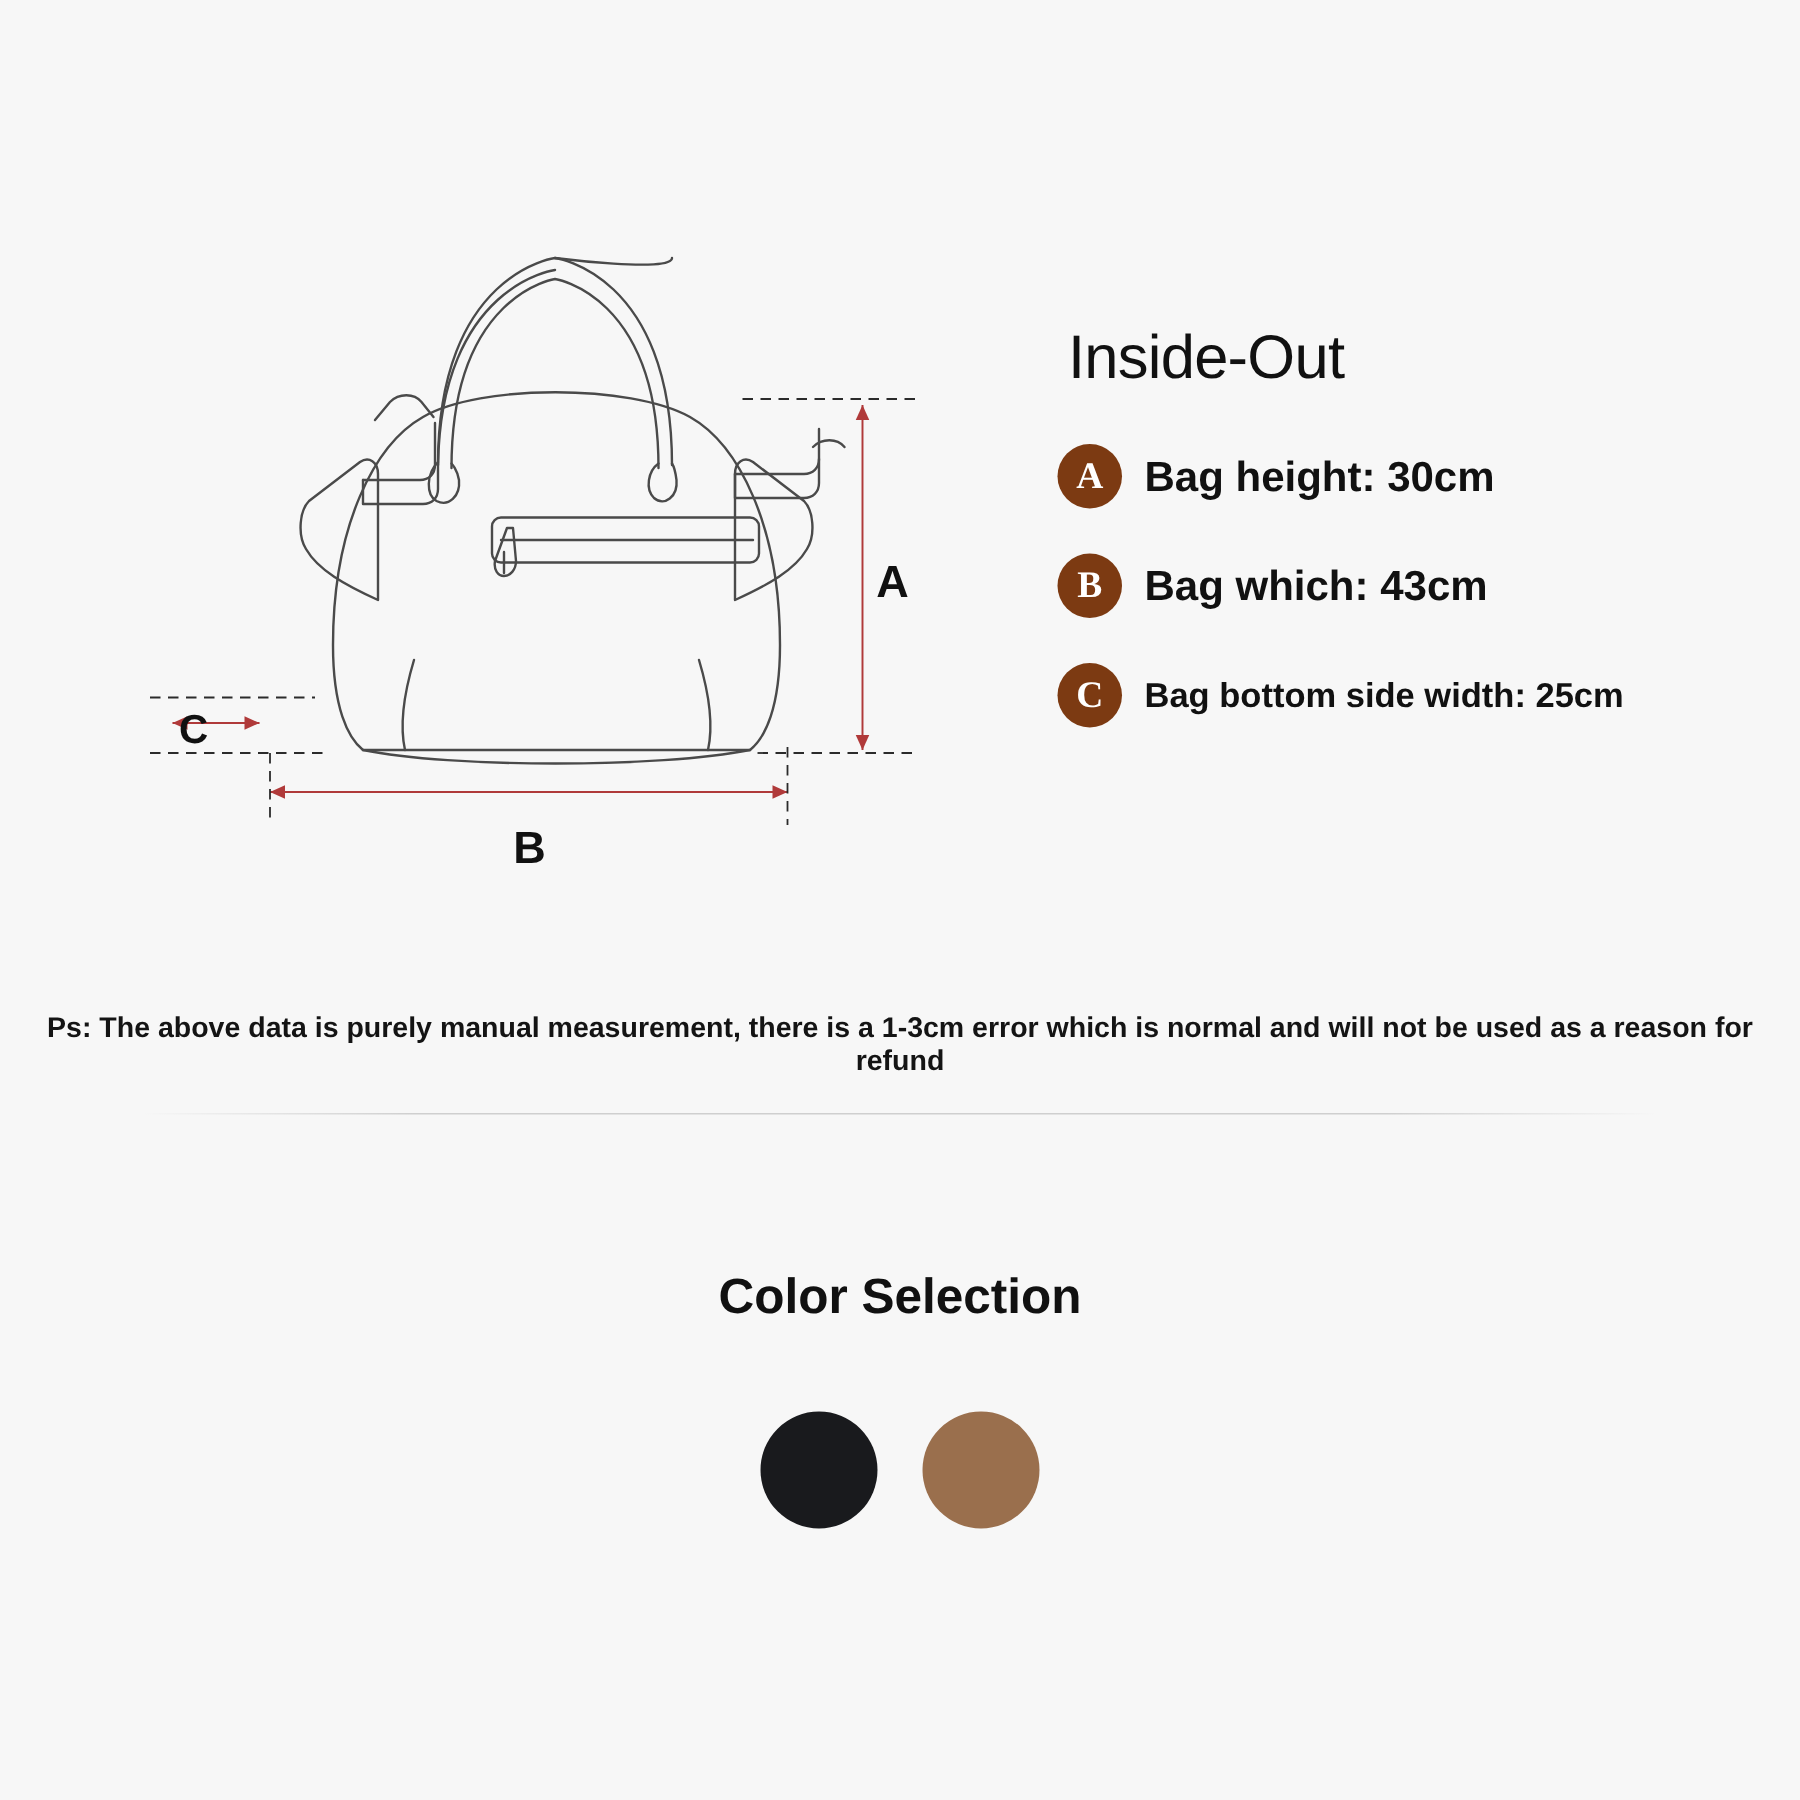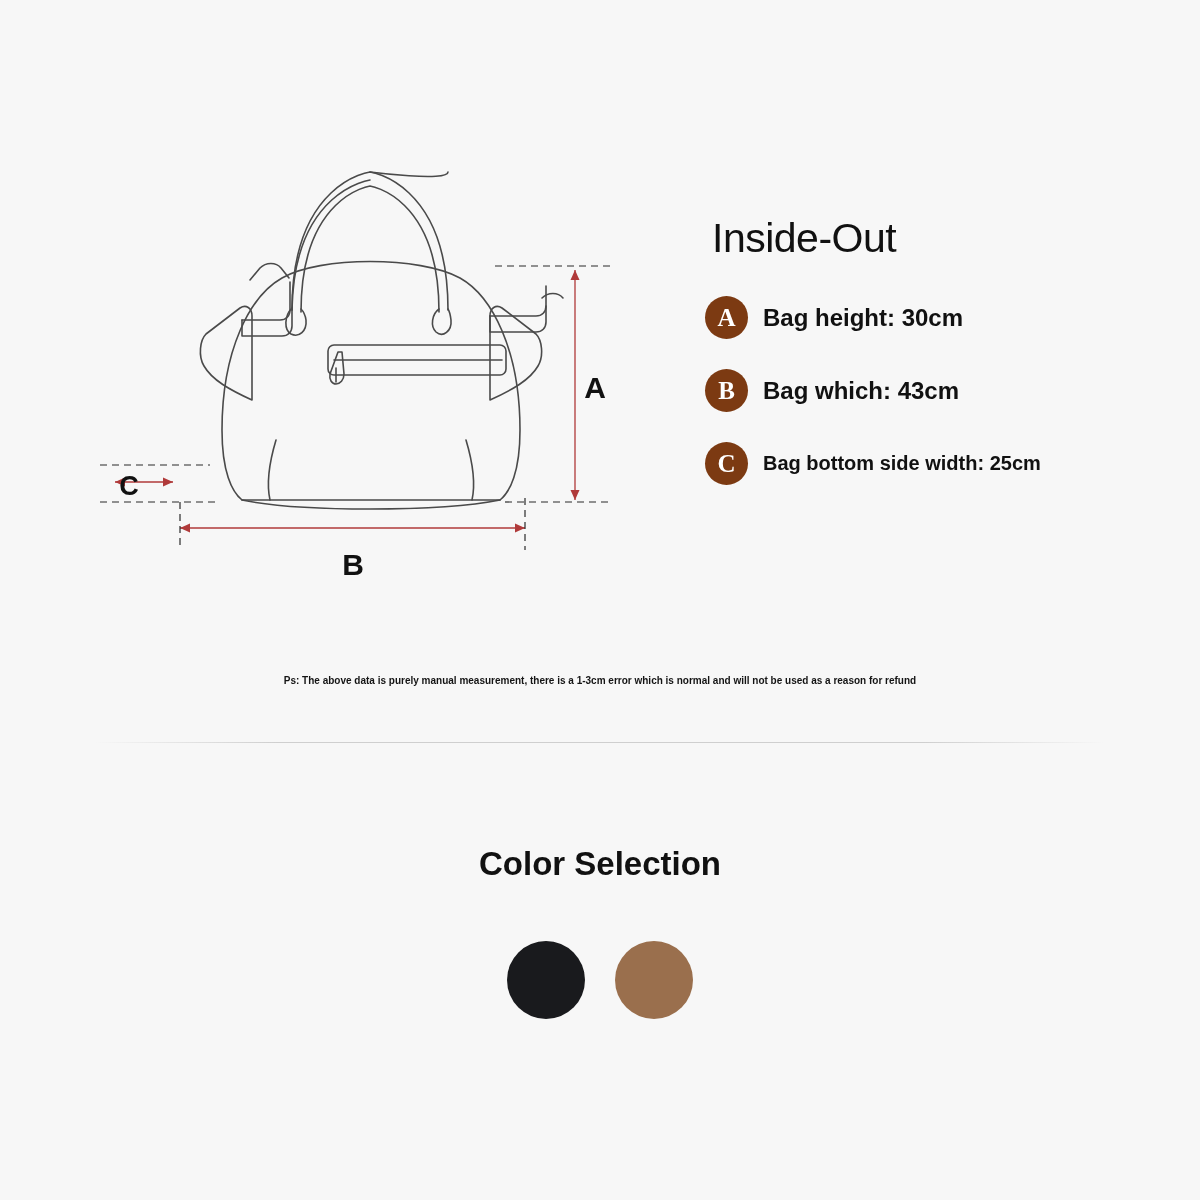--- a/index.html
+++ b/index.html
@@ -60,37 +60,37 @@
     font-size: 25px;
     font-weight: bold;
     display: flex;
     align-items: center;
     justify-content: center;
     flex: 0 0 auto;
     margin-right: 15px;
     font-family: "Liberation Serif", serif;
   }
   .spec-text {
-    font-size: 24px;
+    font-size: 28px;
     font-weight: bold;
     color: #111;
     white-space: nowrap;
   }
   .spec-row.small .spec-text {
-    font-size: 20px;
+    font-size: 23px;
   }
 
   
   .note {
     position: absolute;
     left: 0;
     top: 675px;
     width: 1200px;
     text-align: center;
-    font-size: 10px;
+    font-size: 19px;
     font-weight: bold;
     color: #141414;
   }
 
   
   .divider {
     position: absolute;
     left: 95px;
     top: 742px;
     width: 1010px;

